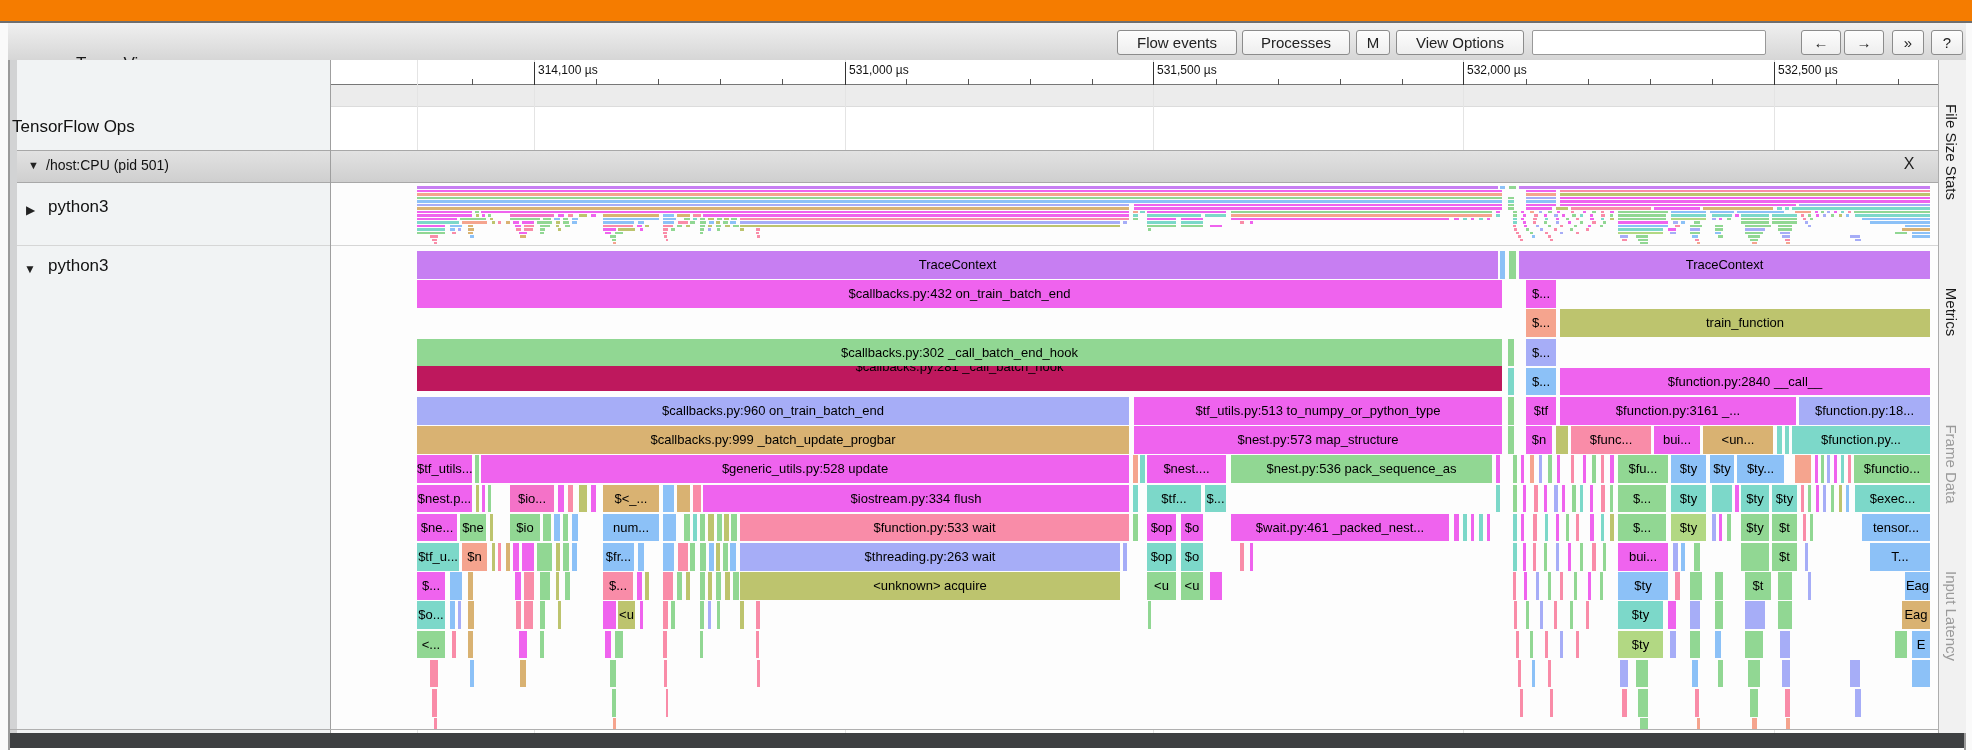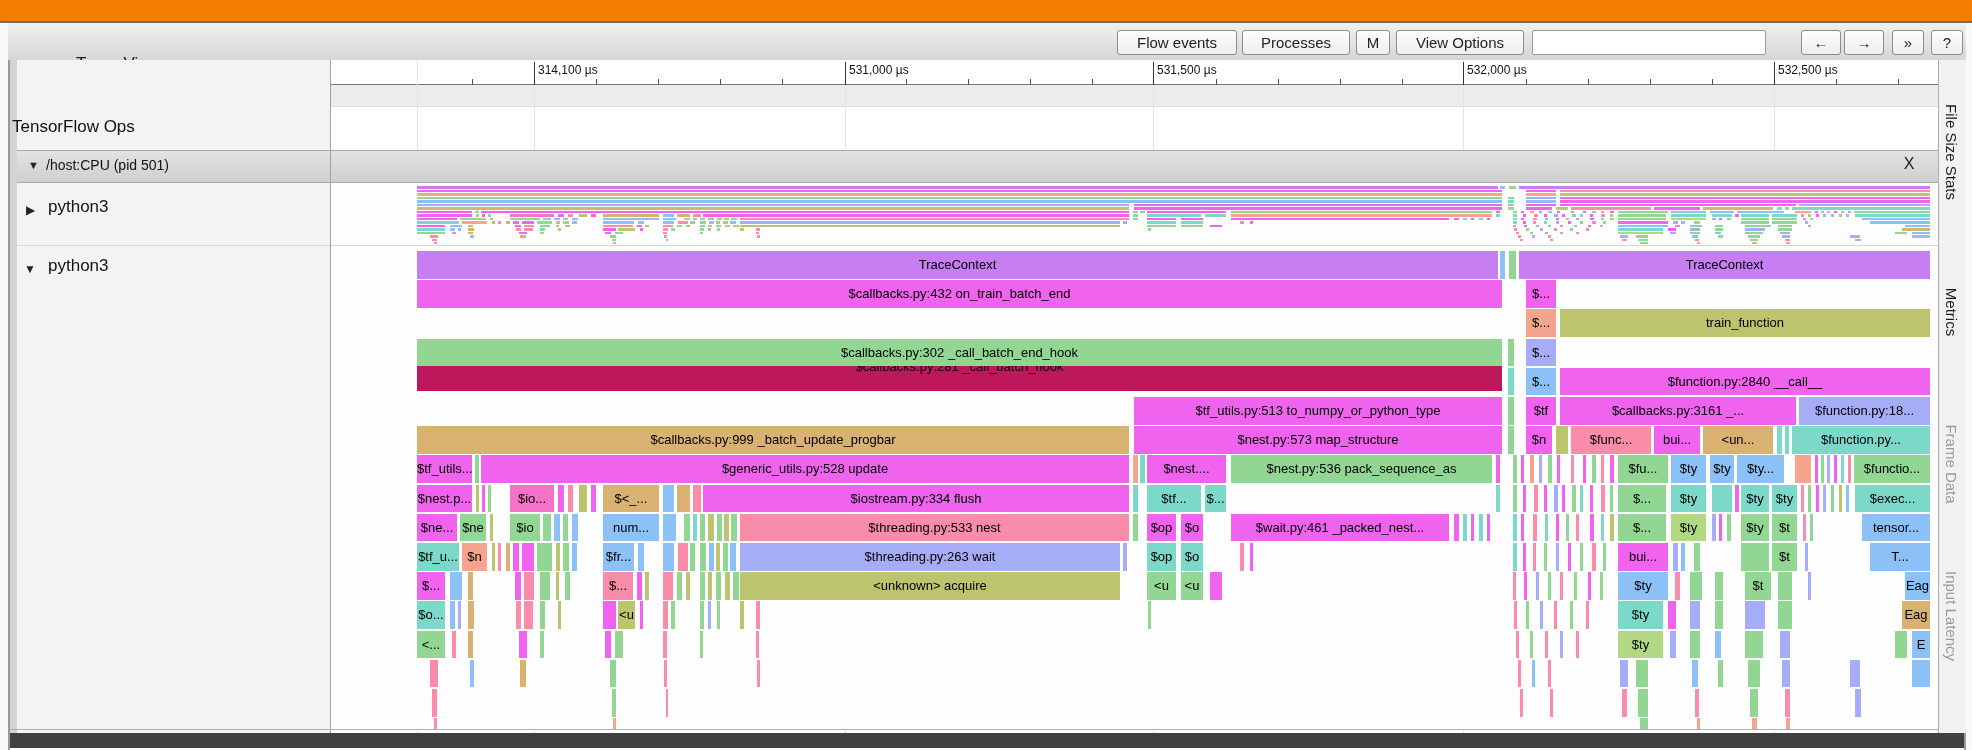--- a/index.html
+++ b/index.html
@@ -440,24 +440,25 @@
       <div class="fseg" style="left: 1196px; top: 29.2px; width: 30px; height: 27.5px; background: rgb(239, 99, 238);">$...</div>
       <div class="fseg" style="left: 87px; top: 58.4px; width: 1085px; height: 38px; background: #be185d; margin-top: 44px;">$callbacks.py:281 _call_batch_hook</div>
       <div class="fseg" style="left: 1196px; top: 58.4px; width: 30px; height: 27.5px; background: rgb(245, 164, 142);">$...</div>
       <div class="fseg" style="left: 1230px; top: 58.4px; width: 370px; height: 27.5px; background: rgb(189, 196, 110);">train_function</div>
       <div class="fseg" style="left: 87px; top: 87.6px; width: 1085px; height: 27.5px; background: rgb(145, 215, 147);">$callbacks.py:302 _call_batch_end_hook</div>
       <div class="fseg" style="left: 1178px; top: 87.6px; width: 6px; height: 27.5px; background: rgb(145, 215, 147);"></div>
       <div class="fseg" style="left: 1196px; top: 87.6px; width: 30px; height: 27.5px; background: rgb(166, 173, 247);">$...</div>
       <div class="fseg" style="left: 1178px; top: 116.8px; width: 6px; height: 27.5px; background: rgb(124, 216, 201);"></div>
       <div class="fseg" style="left: 1196px; top: 116.8px; width: 30px; height: 27.5px; background: rgb(140, 193, 247);">$...</div>
       <div class="fseg" style="left: 1230px; top: 116.8px; width: 370px; height: 27.5px; background: rgb(239, 99, 238);">$function.py:2840 __call__</div>
+      <div class="fseg" style="left: 87px; top: 146px; width: 712px; height: 27.5px; background: rgb(166, 173, 247);">$callbacks.py:960 on_train_batch_end</div>
       <div class="fseg" style="left: 804px; top: 146px; width: 368px; height: 27.5px; background: rgb(239, 99, 238);">$tf_utils.py:513 to_numpy_or_python_type</div>
       <div class="fseg" style="left: 1178px; top: 146px; width: 6px; height: 27.5px; background: rgb(145, 215, 147);"></div>
       <div class="fseg" style="left: 1196px; top: 146px; width: 30px; height: 27.5px; background: rgb(239, 99, 238);">$tf</div>
-      <div class="fseg" style="left: 1230px; top: 146px; width: 236px; height: 27.5px; background: rgb(239, 99, 238);">$callbacks.py:3161 _...</div>
+      <div class="fseg" style="left: 1230px; top: 146px; width: 236px; height: 27.5px; background: rgb(239, 99, 238);">$function.py:3161 _...</div>
       <div class="fseg" style="left: 1469px; top: 146px; width: 131px; height: 27.5px; background: rgb(166, 173, 247);">$function.py:18...</div>
       <div class="fseg" style="left: 87px; top: 175.2px; width: 712px; height: 27.5px; background: rgb(217, 178, 114);">$callbacks.py:999 _batch_update_progbar</div>
       <div class="fseg" style="left: 804px; top: 175.2px; width: 368px; height: 27.5px; background: rgb(239, 99, 238);">$nest.py:573 map_structure</div>
       <div class="fseg" style="left: 1178px; top: 175.2px; width: 6px; height: 27.5px; background: rgb(145, 215, 147);"></div>
       <div class="fseg" style="left: 1196px; top: 175.2px; width: 26px; height: 27.5px; background: rgb(239, 99, 238);">$n</div>
       <div class="fseg" style="left: 1226px; top: 175.2px; width: 12px; height: 27.5px; background: rgb(189, 196, 110);"></div>
       <div class="fseg" style="left: 1241px; top: 175.2px; width: 80px; height: 27.5px; background: rgb(249, 140, 168);">$func...</div>
       <div class="fseg" style="left: 1324px; top: 175.2px; width: 46px; height: 27.5px; background: rgb(239, 99, 238);">bui...</div>
       <div class="fseg" style="left: 1373px; top: 175.2px; width: 70px; height: 27.5px; background: rgb(217, 178, 114);">&lt;un...</div>
       <div class="fseg" style="left: 1447px; top: 175.2px; width: 5px; height: 27.5px; background: rgb(124, 216, 201);"></div>
@@ -547,21 +548,21 @@
       <div class="fseg" style="left: 242px; top: 262.8px; width: 6px; height: 27.5px; background: rgb(140, 193, 247);"></div>
       <div class="fseg" style="left: 273px; top: 262.8px; width: 56px; height: 27.5px; background: rgb(140, 193, 247);">num...</div>
       <div class="fseg" style="left: 333px; top: 262.8px; width: 13px; height: 27.5px; background: rgb(140, 193, 247);"></div>
       <div class="fseg" style="left: 354px; top: 262.8px; width: 6px; height: 27.5px; background: rgb(145, 215, 147);"></div>
       <div class="fseg" style="left: 363px; top: 262.8px; width: 4px; height: 27.5px; background: rgb(124, 216, 201);"></div>
       <div class="fseg" style="left: 370px; top: 262.8px; width: 5px; height: 27.5px; background: rgb(145, 215, 147);"></div>
       <div class="fseg" style="left: 378px; top: 262.8px; width: 6px; height: 27.5px; background: rgb(189, 196, 110);"></div>
       <div class="fseg" style="left: 387px; top: 262.8px; width: 5px; height: 27.5px; background: rgb(145, 215, 147);"></div>
       <div class="fseg" style="left: 394px; top: 262.8px; width: 5px; height: 27.5px; background: rgb(189, 196, 110);"></div>
       <div class="fseg" style="left: 401px; top: 262.8px; width: 6px; height: 27.5px; background: rgb(145, 215, 147);"></div>
-      <div class="fseg" style="left: 410px; top: 262.8px; width: 389px; height: 27.5px; background: rgb(249, 140, 168);">$threading.py:533 nest</div>
+      <div class="fseg" style="left: 410px; top: 262.8px; width: 389px; height: 27.5px; background: rgb(249, 140, 168);">$function.py:533 wait</div>
       <div class="fseg" style="left: 803px; top: 262.8px; width: 5px; height: 27.5px; background: rgb(145, 215, 147);"></div>
       <div class="fseg" style="left: 817px; top: 262.8px; width: 29px; height: 27.5px; background: rgb(239, 99, 238);">$op</div>
       <div class="fseg" style="left: 851px; top: 262.8px; width: 22px; height: 27.5px; background: rgb(239, 99, 238);">$o</div>
       <div class="fseg" style="left: 901px; top: 262.8px; width: 218px; height: 27.5px; background: rgb(239, 99, 238);">$wait.py:461 _packed_nest...</div>
       <div class="fseg" style="left: 1124px; top: 262.8px; width: 5px; height: 27.5px; background: rgb(239, 99, 238);"></div>
       <div class="fseg" style="left: 1133px; top: 262.8px; width: 4px; height: 27.5px; background: rgb(124, 216, 201);"></div>
       <div class="fseg" style="left: 1141px; top: 262.8px; width: 3px; height: 27.5px; background: rgb(239, 99, 238);"></div>
       <div class="fseg" style="left: 1149px; top: 262.8px; width: 4px; height: 27.5px; background: rgb(124, 216, 201);"></div>
       <div class="fseg" style="left: 1157px; top: 262.8px; width: 3px; height: 27.5px; background: rgb(239, 99, 238);"></div>
       <div class="fseg" style="left: 1183px; top: 262.8px; width: 4px; height: 27.5px; background: rgb(124, 216, 201);"></div>

